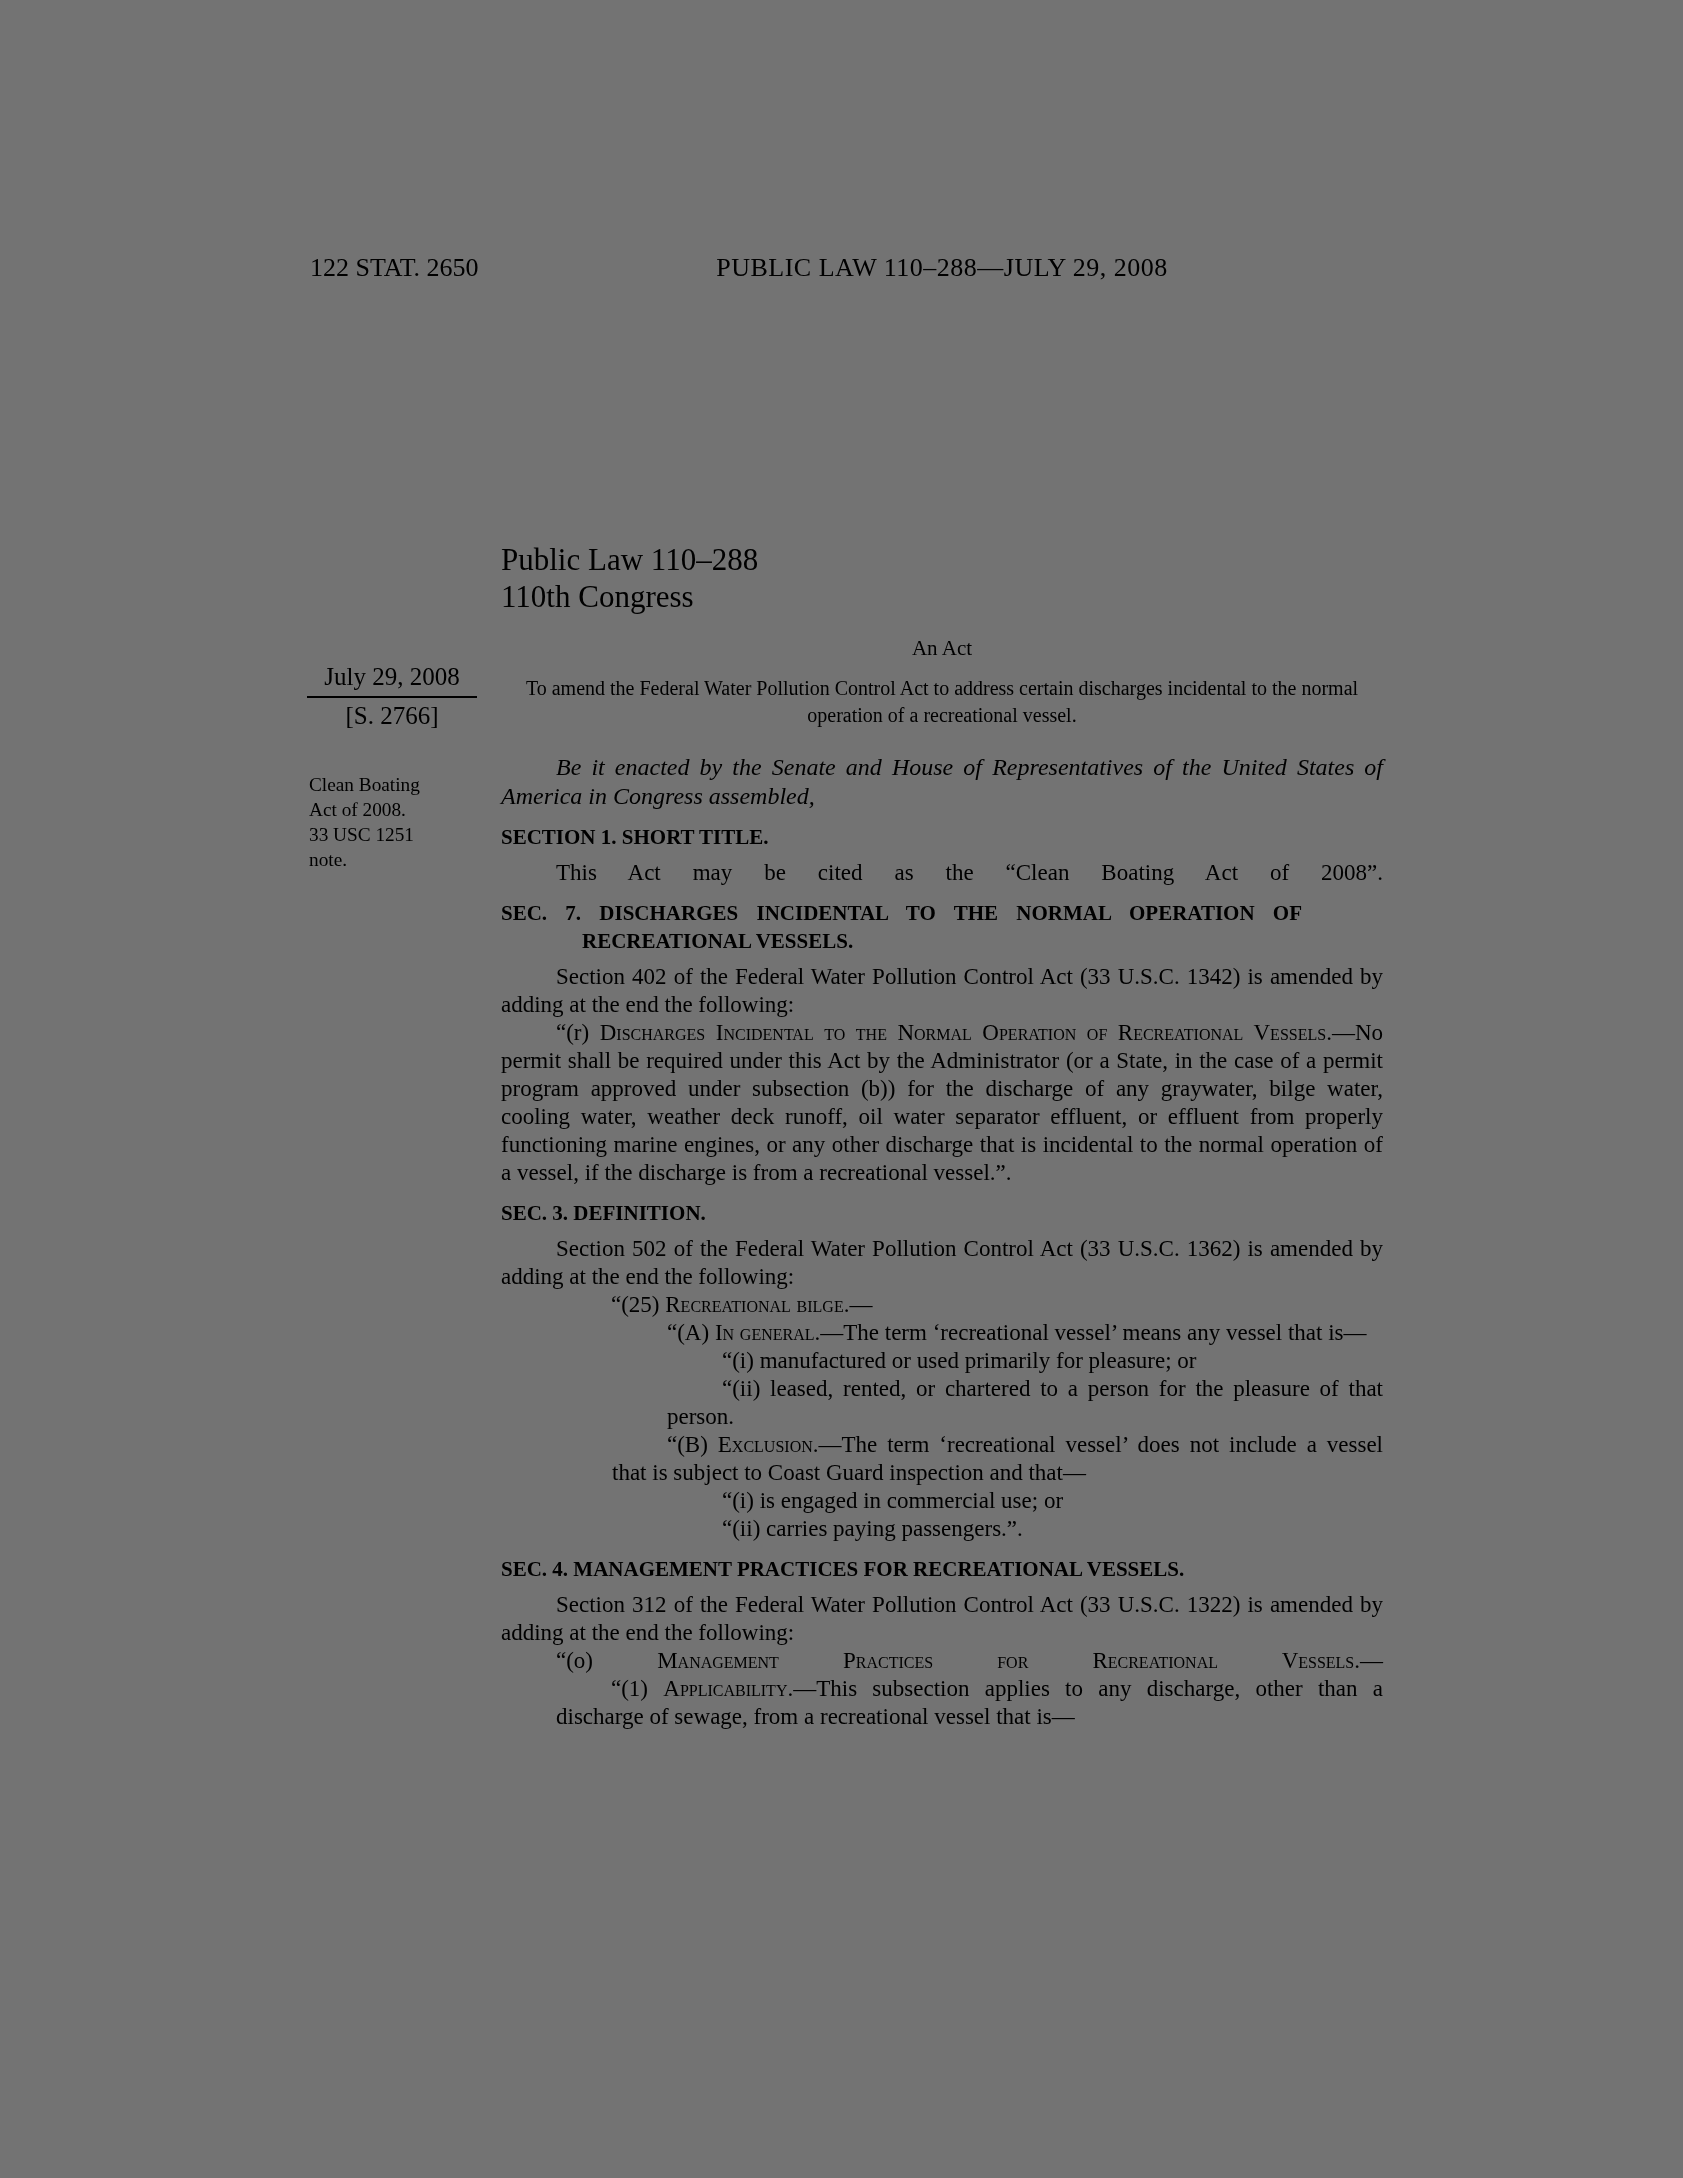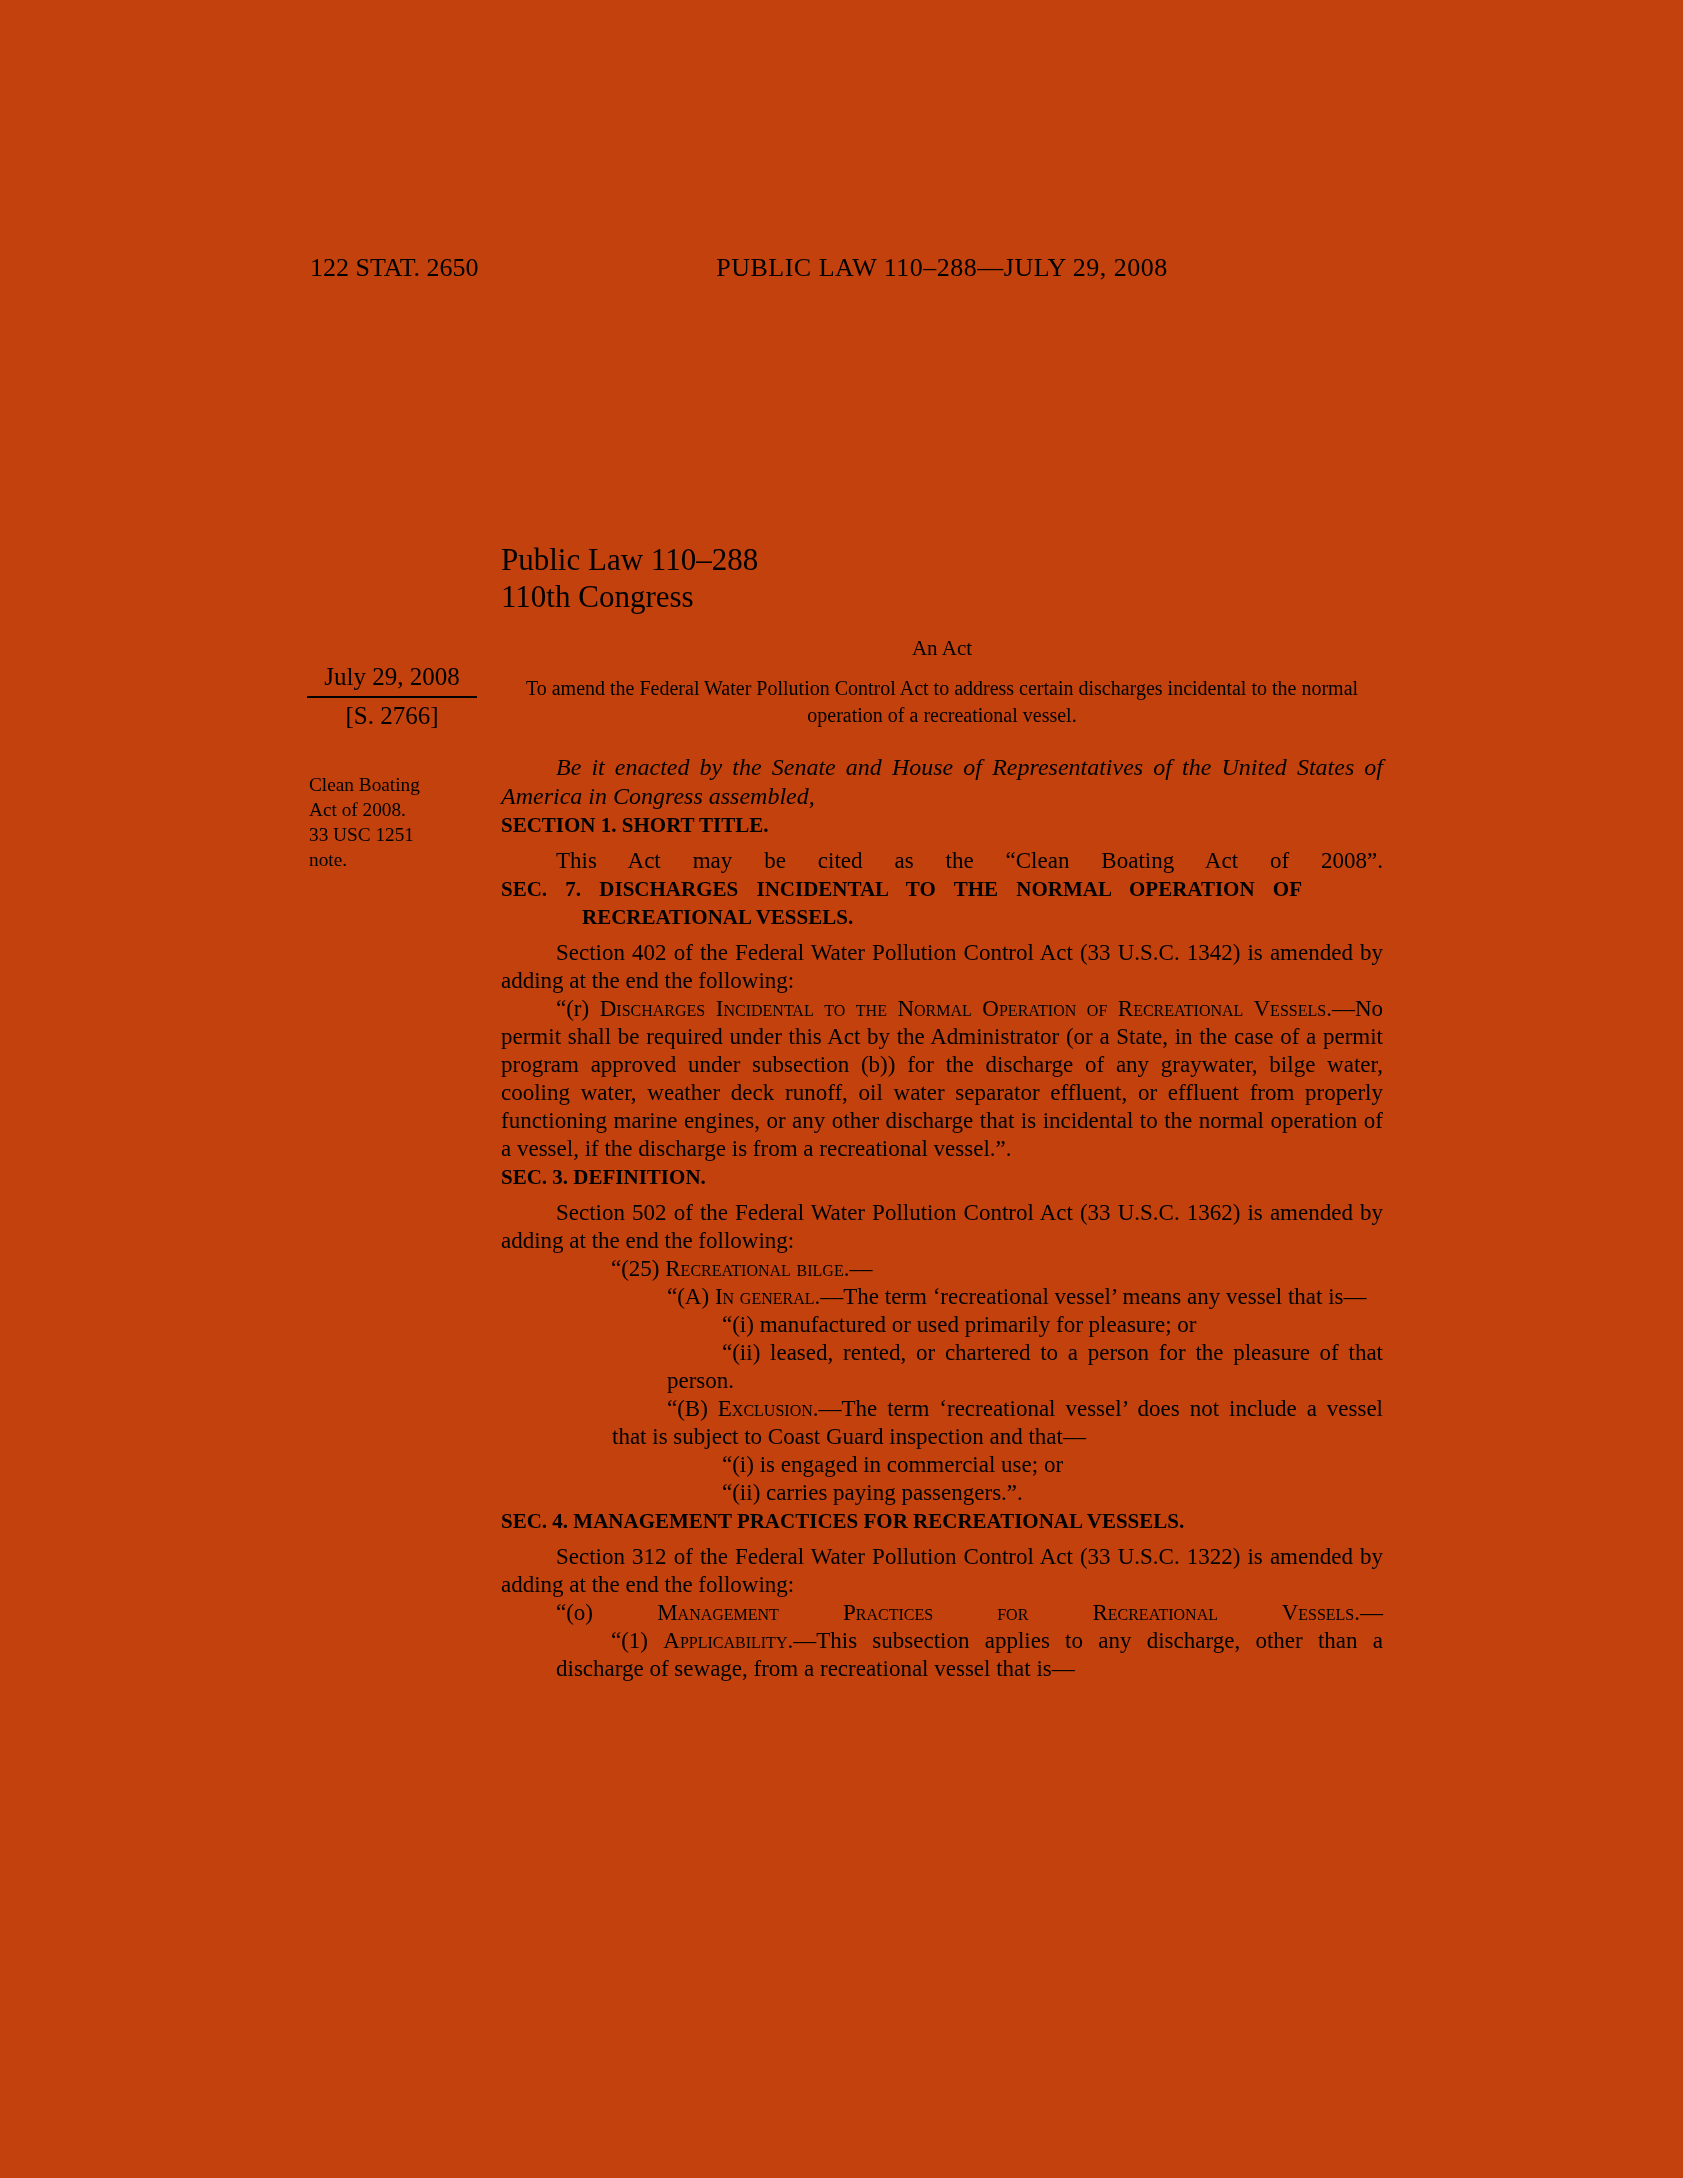--- a/index.html
+++ b/index.html
@@ -1,19 +1,19 @@
 <!DOCTYPE html>
 <html><head>
 <meta charset="utf-8">
 <style>
   html,body { margin:0; padding:0; background:#ffffff; }
   .page {
     position:relative;
     width:1683px; height:2178px;
-    background:#c2410c;
+    background:#737373;
     color:#000000;
     font-family:"Liberation Serif", serif;
     overflow:hidden;
   }
 
   
   .hdr-stat {
     position:absolute; left:310px; top:253px;
     font-size:26px; white-space:nowrap;
   }
@@ -44,21 +44,21 @@
   .purpose {
     text-align:center; font-size:20px; line-height:27px; margin-top:9px;
   }
   .enacting {
     font-style:italic; font-size:24px; line-height:29px; margin-top:24px;
     text-align:justify; text-indent:55px;
   }
 
   .shead {
     font-size:21px; line-height:28px; font-weight:bold;
-    margin:0 0 8px 0;
+    margin:12px 0 8px 0;
   }
   .hang { padding-left:81px; text-indent:-81px; }
   .stretch { word-spacing:13px; }
 
   p.body-p { margin:0; text-align:justify; text-indent:55px; }
   .q1 { padding-left:55px; }
   .q2 { padding-left:111px; }
   .q3 { padding-left:166px; }
   .single { text-align-last:justify; }
   .sc { font-variant:small-caps; }

